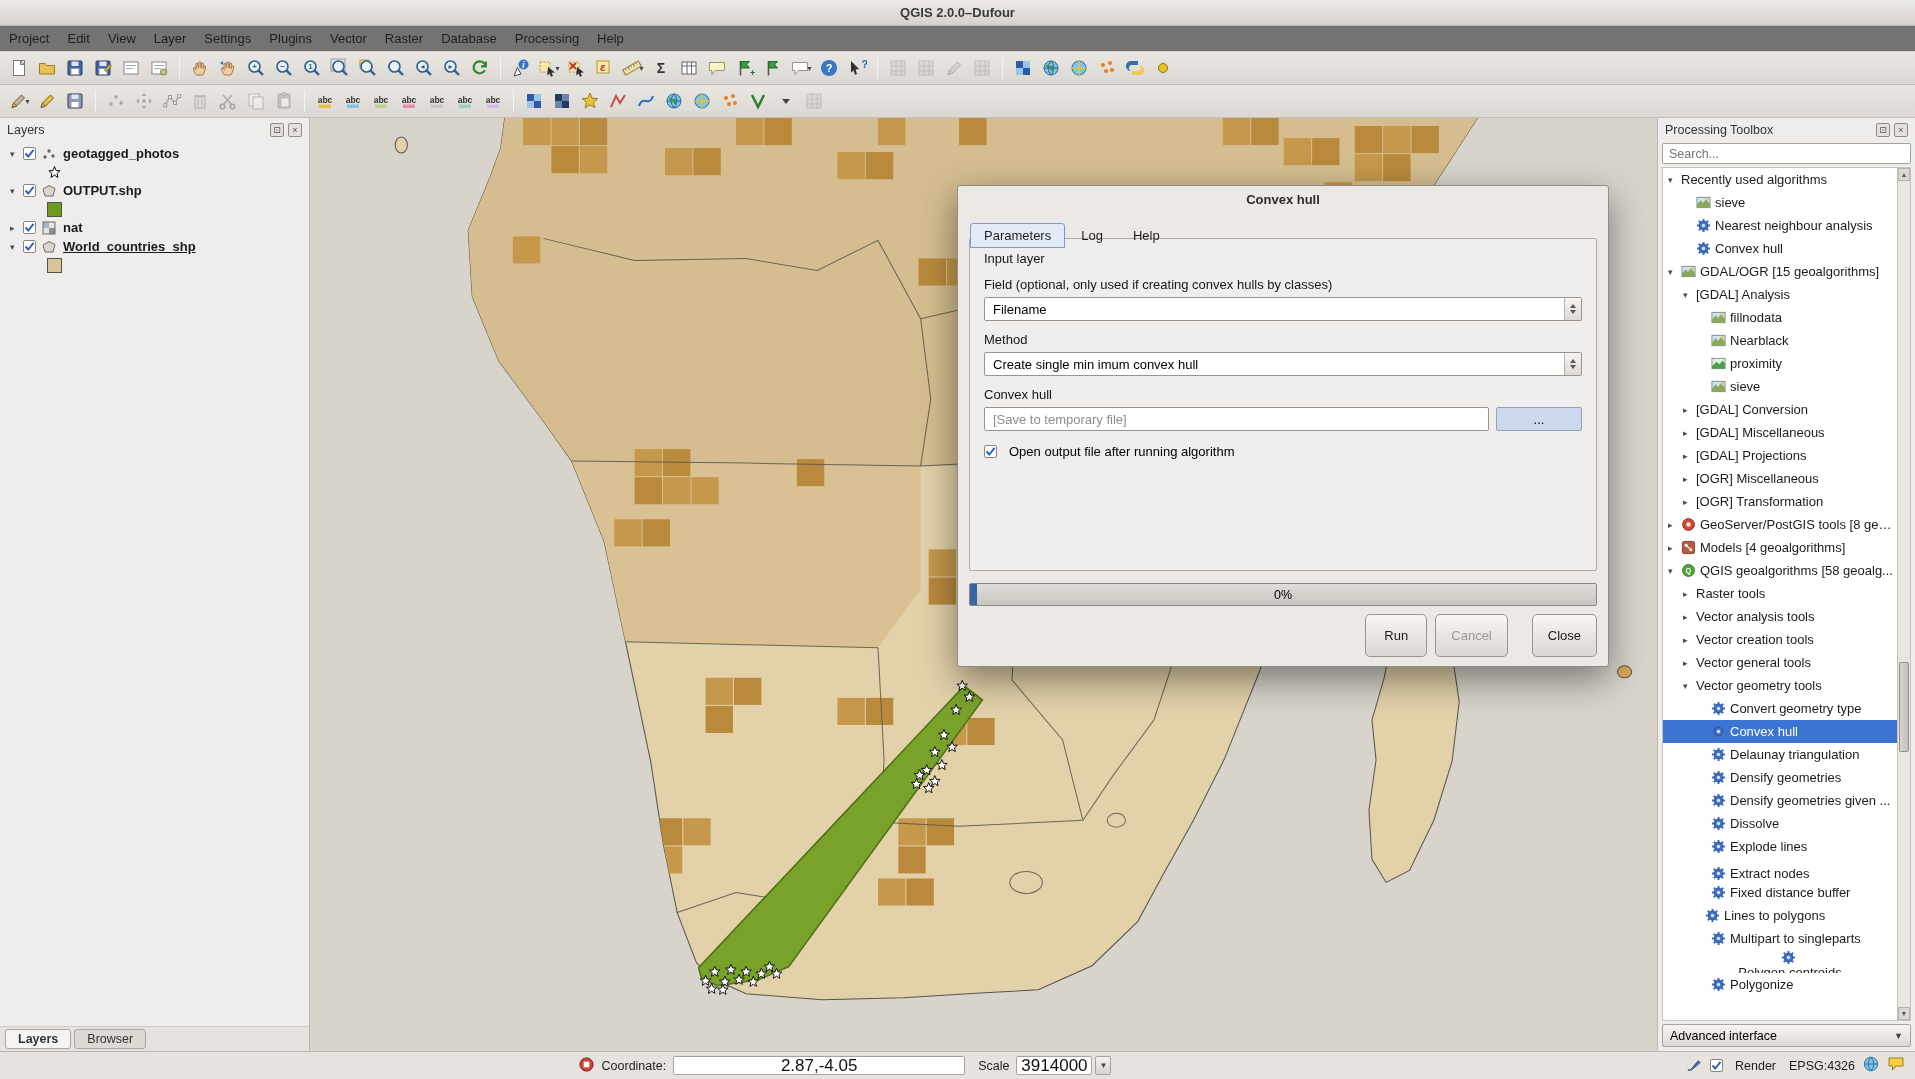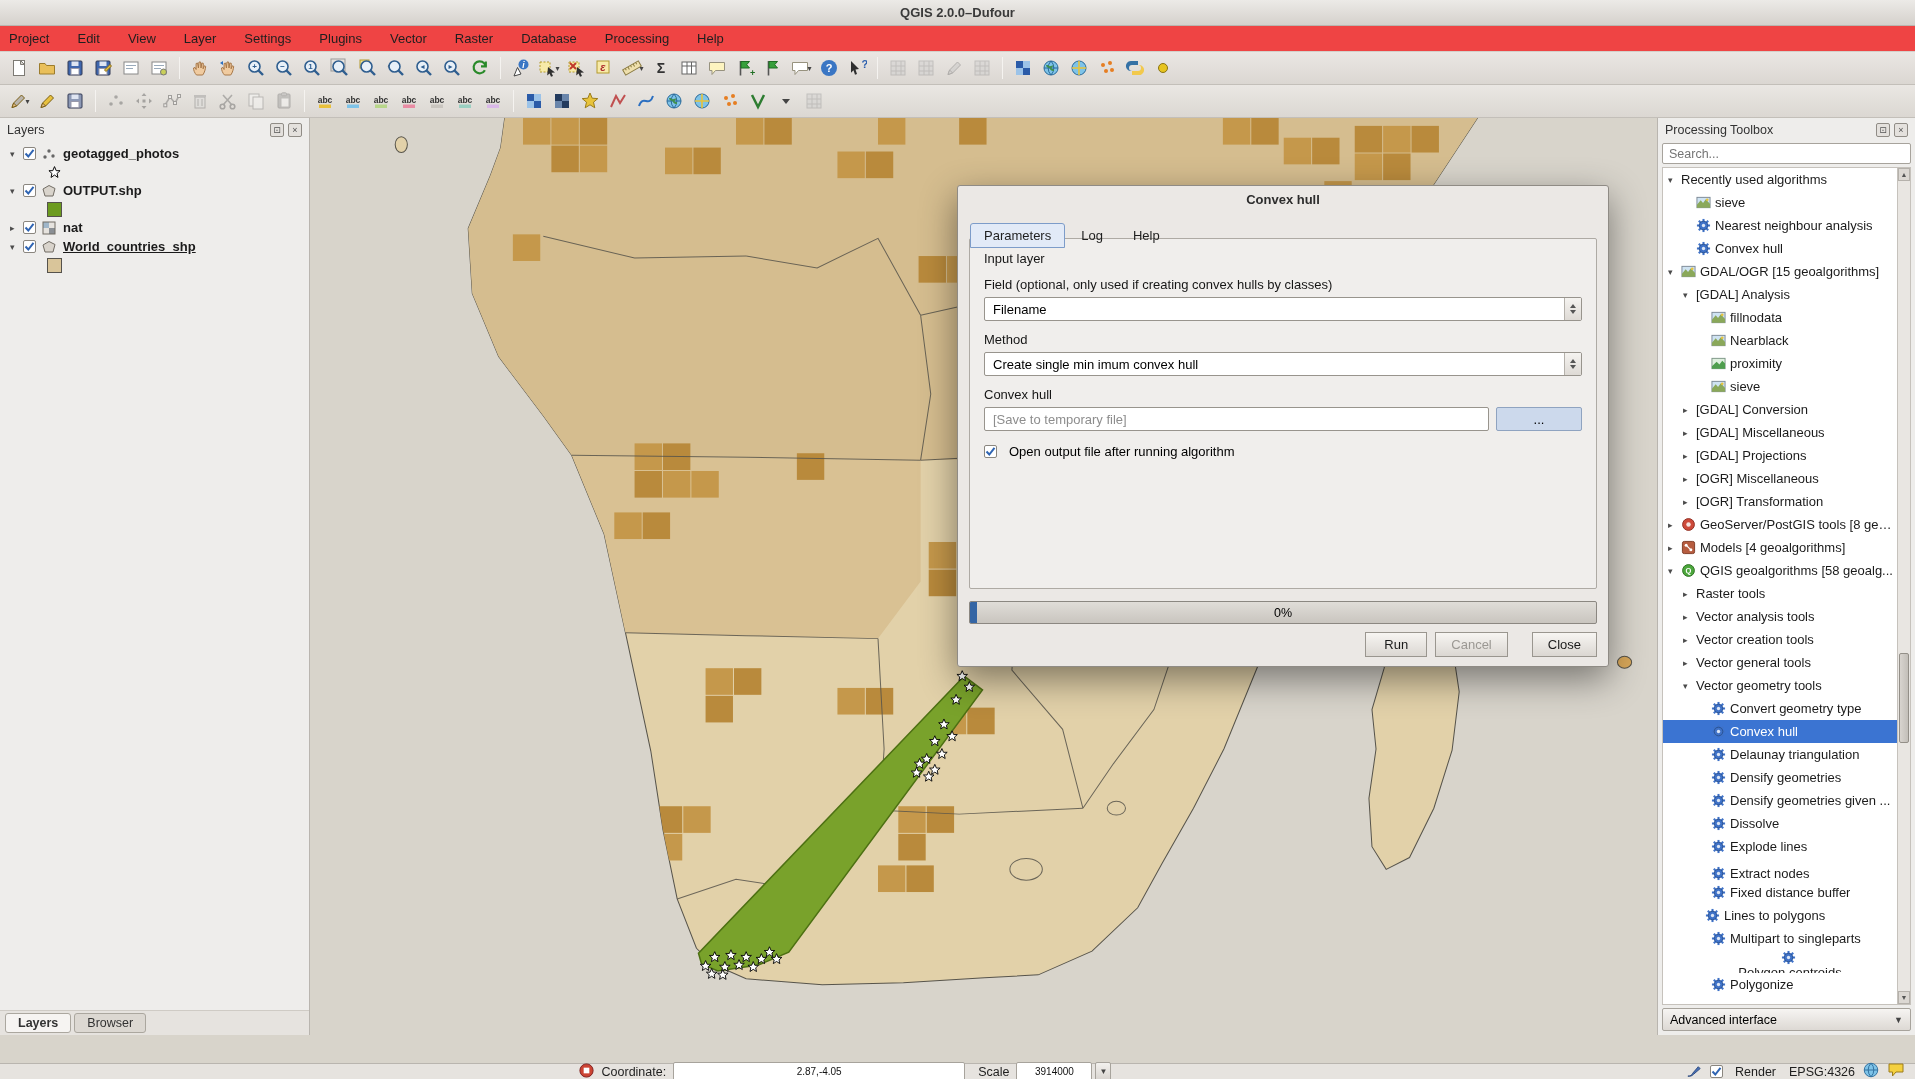--- a/index.html
+++ b/index.html
@@ -2,21 +2,21 @@
 <html><head>
 <meta charset="utf-8">
 <style>
   * { box-sizing: border-box; margin: 0; padding: 0; }
   html,body { width:1915px; height:1079px; overflow:hidden; }
   body { font-family:"Liberation Sans","DejaVu Sans",sans-serif; font-size:13px; background:#d8d4cb; cursor:default; }
   #app { width:1915px; height:1079px; display:flex; flex-direction:column; position:relative; }
 
   .titlebar { height:26px; background:linear-gradient(#eceae7,#d5d1cc); border-bottom:1px solid #b9b5af;
     display:flex; align-items:center; justify-content:center; font-weight:bold; color:#3a3a3a; flex:none; }
-  .menubar { height:26px; background:#ef4444; border-bottom:1px solid #d4d0ca; display:flex; align-items:center; color:#1f1f1f; flex:none;gap:10px; }
+  .menubar { height:26px; background:#737373; border-bottom:1px solid #d4d0ca; display:flex; align-items:center; color:#1f1f1f; flex:none; }
   .menu-item { padding:4px 9px; }
   .toolbar { height:33px; background:linear-gradient(#eae7e3,#dbd7d2); border-bottom:1px solid #c3bfb9;
     display:flex; align-items:center; padding:0 5px; flex:none; }
   .tbtn { width:26px; height:26px; display:inline-flex; align-items:center; justify-content:center; margin:0 1px; border-radius:3px; }
   .tbtn.dis { opacity:.38; filter:grayscale(1); }
   .caret { font-size:8px; color:#444; margin-left:-3px; }
   .tsep { width:1px; height:22px; background:#bfbbb5; border-right:1px solid #f5f3f0; margin:0 6px; flex:none; }
 
   .main { flex:1; display:flex; min-height:0; }
   .panel { background:#eeedeb; display:flex; flex-direction:column; flex:none; }
@@ -54,25 +54,25 @@
   .vscroll { position:absolute; top:0; right:0; width:13px; bottom:0; background:#e9e6e2; border-left:1px solid #c6c2bc; }
   .vs-up,.vs-dn { position:absolute; left:0; right:0; height:13px; background:#dcd8d3; border:1px solid #b5b1ab;
     display:flex; align-items:center; justify-content:center; font-size:7px; color:#555; }
   .vs-up{top:0;} .vs-dn{bottom:0;}
   .vs-thumb { position:absolute; left:1px; right:1px; top:58%; height:90px; background:linear-gradient(90deg,#d8d4cf,#c3bfb9);
     border:1px solid #938f88; border-radius:2px; }
   .tbx-footer { height:23px; margin:3px 4px 4px; border:1px solid #a7a39c; border-radius:2px;
     background:linear-gradient(#f6f4f2,#ddd9d4); display:flex; align-items:center; padding:0 7px; font-size:12.5px; flex:none; }
   .fcaret { margin-left:auto; font-size:9px; color:#444; }
 
-  .statusbar { height:16px; background:#e6e3df; border-top:1px solid #b9b5af; display:flex; align-items:center;
-    font-size:12.5px; color:#1e1e1e; padding:0 10px; gap:7px; flex:none;margin-top:28px; }
+  .statusbar { height:28px; background:#e6e3df; border-top:1px solid #b9b5af; display:flex; align-items:center;
+    font-size:12.5px; color:#1e1e1e; padding:0 10px; gap:7px; flex:none; }
   .sb-spacer { flex:1; }
   .sb-input { height:19px; border:1px solid #a7a39c; background:#fff; border-radius:2px; text-align:center;
-    font-size:10px; font-family:inherit; color:#111; }
+    font-size:17px; font-family:inherit; color:#111; }
   .sb-combo-btn { width:16px; height:19px; border:1px solid #a7a39c; margin-left:-4px; border-radius:2px;
     background:linear-gradient(#f3f1ee,#d8d4cf); display:flex; align-items:center; justify-content:center; font-size:8px; color:#444; }
 
   .dialog { position:absolute; left:957px; top:185px; width:652px; height:482px; background:#ebe8e5;
     border:1px solid #8f8b85; border-radius:3px; box-shadow:0 12px 36px rgba(0,0,0,.45); z-index:40;
     display:flex; flex-direction:column; }
   .dlg-title { height:27px; display:flex; align-items:center; justify-content:center; font-weight:bold; color:#2d2d2d; flex:none; }
   .dlg-tabs { display:flex; padding:0 12px; gap:2px; position:relative; top:10px; flex:none; }
   .dtab { padding:4px 13px; border:1px solid transparent; border-radius:3px 3px 0 0; color:#1f1f1f; }
   .dtab.active { background:#e2eaf7; border-color:#7d9cc9; }
@@ -90,21 +90,21 @@
   .iterbtn { width:28px; height:24px; border:1px solid #98948d; border-radius:2px;
     background:linear-gradient(#f6f4f1,#ddd9d4); display:flex; align-items:center; justify-content:center; flex:none; }
   .outgray { color:#8d8d8d; }
   .browse { width:86px; height:24px; border:1px solid #8fa3c0; border-radius:2px; background:#ccd9ec;
     display:flex; align-items:center; justify-content:center; flex:none; }
   .cbrow { display:flex; align-items:center; gap:7px; margin-top:13px; }
   .progress { height:23px; margin:12px 11px 0; border:1px solid #8b8781; border-radius:2px; overflow:hidden;
     background:linear-gradient(#e0ddd8,#c9c5bf); position:relative; display:flex; align-items:center; justify-content:center; font-size:12.5px; flex:none; }
   .pfill { position:absolute; left:0; top:0; bottom:0; width:7px; background:#3465a4; }
   .dlg-buttons { display:flex; justify-content:flex-end; align-items:center; gap:8px; padding:8px 11px 9px; flex:none; }
-  .btn { min-width:62px; height:25px; padding:0 15px; border:1px solid #9a968f; border-radius:0;
+  .btn { min-width:62px; height:43px; padding:0 15px; border:1px solid #9a968f; border-radius:5px;
     background:linear-gradient(#f7f5f2,#dbd7d2); display:flex; align-items:center; justify-content:center; color:#1a1a1a; }
   .btn.dis { color:#9b9893; }
   .btn.close { margin-left:16px; }
 </style>
 </head>
 <body>
 
 <div id="app">
 
   <div class="titlebar">

